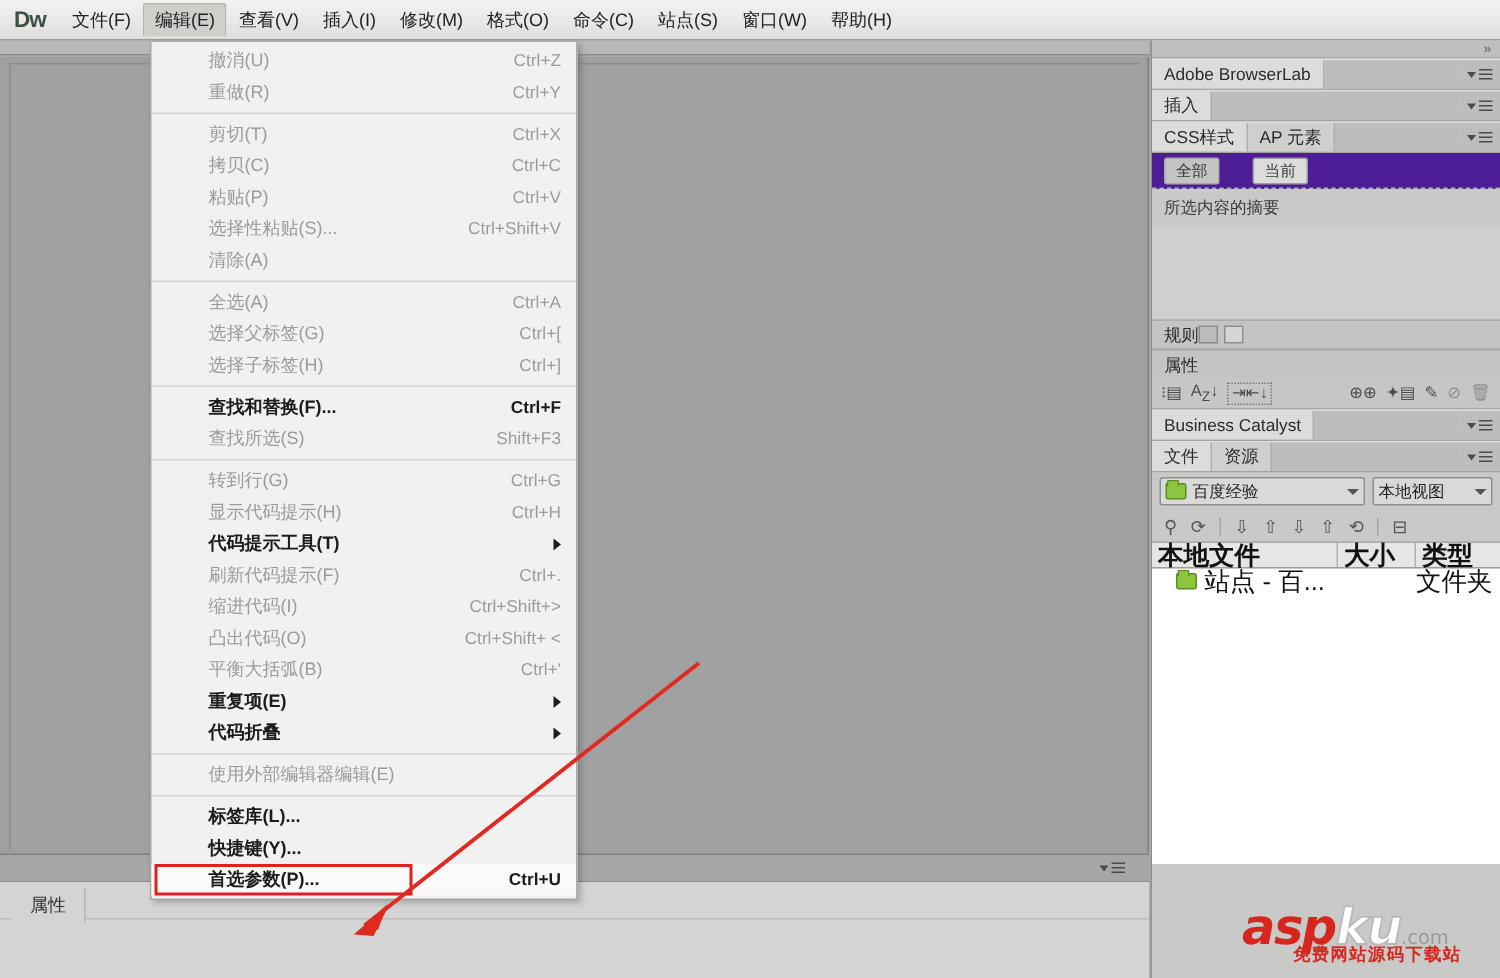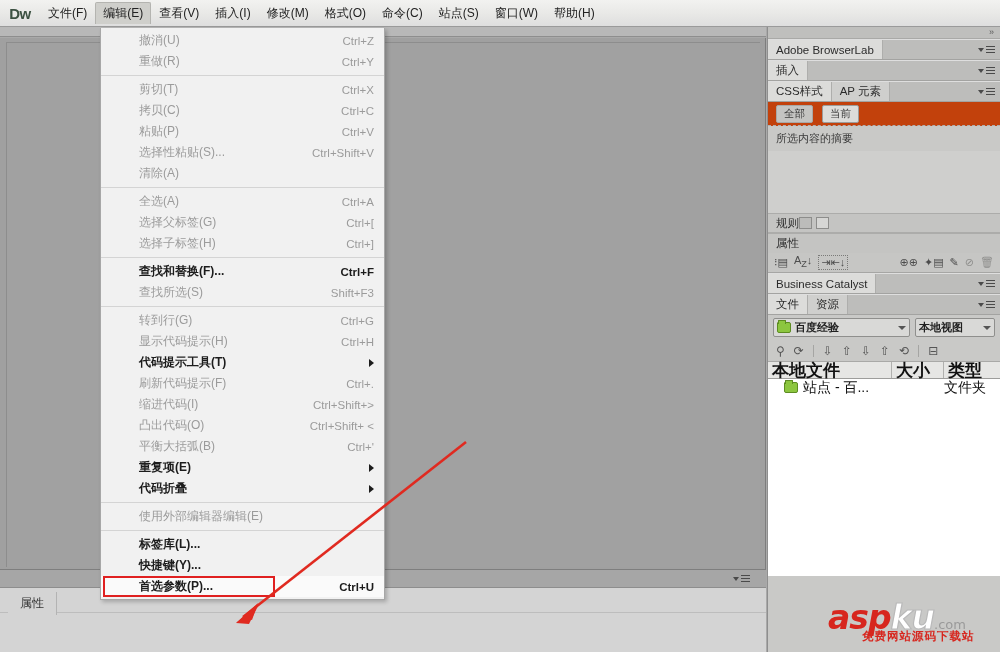--- a/index.html
+++ b/index.html
@@ -179,23 +179,23 @@
   .panel-bar .spacer { flex: 1; background: #bdbdbb; }
   .panel-opts {
     display: flex; align-items: center; gap: 2px;
     padding: 0 5px; background: #bdbdbb;
   }
 
   .panel-body {
     background: #c9c9c7;
   }
   .css-btnrow {
-    height: 24px; display: flex; align-items: center; gap: 9px;
+    height: 24px; display: flex; align-items: center; gap: 22px;
     padding: 3px 6px 2px 8px;
-    background: #c2410c;
+    background: #4c1d95;
     border-bottom: 1px dashed #b0b0ae;
   }
   .mini-btn {
     font-size: 10.5px; color: #3a3a3a;
     padding: 1px 7px;
     border: 1px solid #a8a8a6; border-radius: 2px;
     background: #c4c4c2;
   }
   .mini-btn.on { background: #dcdcda; border-color: #9c9c9a; }
   .summary-text {
@@ -238,21 +238,21 @@
   .combo.view { width: 80px; }
   .folder-ico {
     width: 14px; height: 11px; position: relative;
     background: #8cc63f; border: 1px solid #5d8c22; border-radius: 1px 2px 2px 2px;
   }
   .folder-ico::before {
     content: ""; position: absolute; left: 0; top: -3px;
     width: 6px; height: 3px; background: #8cc63f;
     border: 1px solid #5d8c22; border-bottom: none; border-radius: 1px 1px 0 0;
   }
-  .combo .lbl { flex: 1; white-space: nowrap; overflow: hidden; font-weight: bold; }
+  .combo .lbl { flex: 1; white-space: nowrap; overflow: hidden; }
   .files-icons {
     height: 22px; display: flex; align-items: center; gap: 9px;
     padding: 0 8px; background: #c9c9c7;
     border-bottom: 1px solid #a9a9a7;
     font-size: 12px; color: #555;
   }
   .files-icons .sep { width: 1px; height: 12px; background: #a5a5a3; }
   .files-table { background: #fff; }
   .ft-head {
     display: flex; height: 17px;
@@ -261,21 +261,21 @@
     font-size: 17px; font-weight: bold; color: #111;
   }
   .ft-head div {
     display: flex; align-items: center; padding-left: 4px;
     border-right: 1px solid #b0b0ae;
   }
   .c-name { width: 124px; }
   .c-size { width: 52px; }
   .c-type { flex: 1; border-right: none !important; }
   .ft-row {
-    display: flex; height: 17px; font-size: 14px; color: #111;
+    display: flex; height: 17px; font-size: 17px; color: #111;
     align-items: center;
   }
   .ft-row .c-name { display: flex; align-items: center; gap: 5px; padding-left: 16px; }
   .ft-row div { display: flex; align-items: center; }
   .ft-body { height: 180px; background: #fff; }
 
   
   .watermark {
     position: absolute; right: 4px; bottom: 2px;
     width: 168px; height: 52px;

